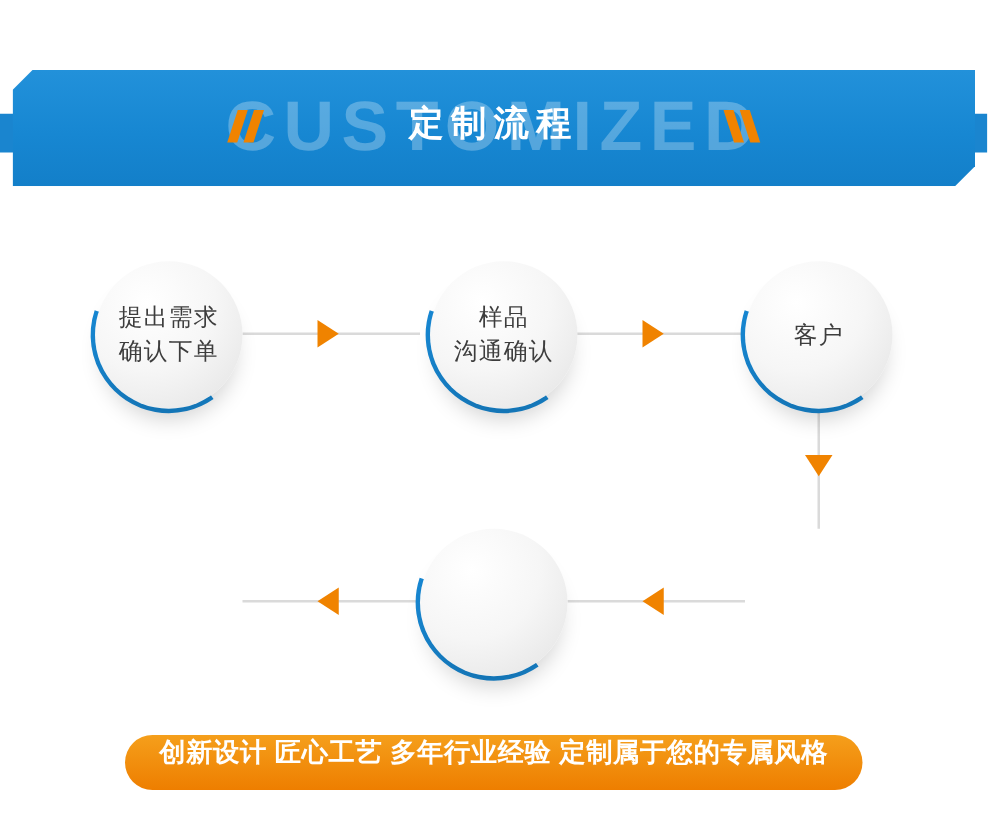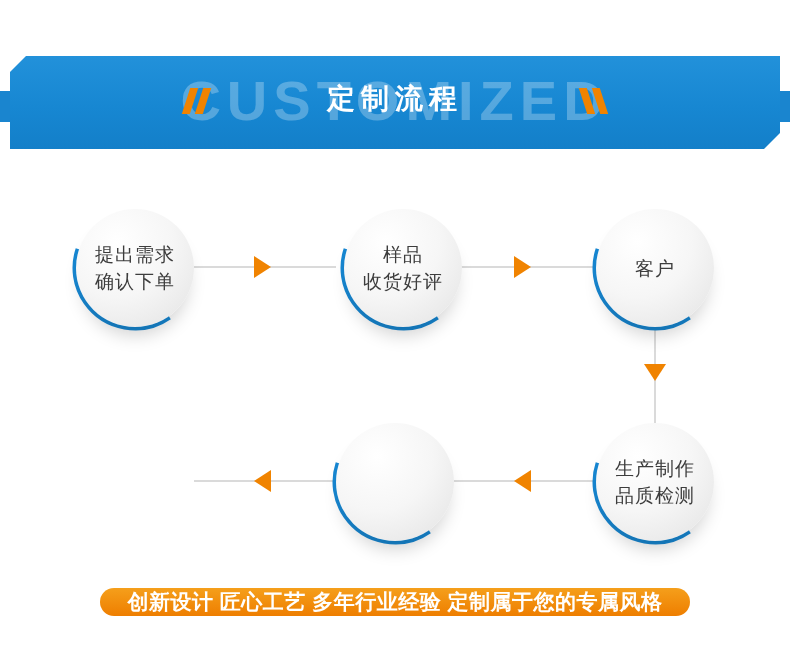--- a/index.html
+++ b/index.html
@@ -83,21 +83,21 @@
   .arrow.down  { border-left: 11px solid transparent; border-right: 11px solid transparent; border-top: 17px solid #f08300; }
   .a1 { left: 254px; top: 256px; }
   .a2 { left: 514px; top: 256px; }
   .a3 { left: 644px; top: 364px; }
   .a4 { left: 514px; top: 470px; }
   .a5 { left: 254px; top: 470px; }
 
   
   .pill {
     position: absolute; left: 100px; top: 588px;
-    width: 590px; height: 28px;
+    width: 590px; height: 44px;
     border-radius: 22px;
     background: linear-gradient(180deg, #f59f1b 0%, #ee7e00 100%);
     display: flex; align-items: flex-start; justify-content: center;
   }
   .pill span {
     color: #ffffff; font-size: 21px; font-weight: bold;
     letter-spacing: 0.5px; white-space: nowrap;
   }
 </style>
 </head>
@@ -142,44 +142,34 @@
     </div>
   </div>
 
   <div class="node n2">
     <svg class="arc" viewBox="0 0 128 128">
       <circle cx="64" cy="64" r="60" fill="none" stroke="#1787d2" stroke-width="5" stroke-dasharray="150 227" transform="rotate(55 64 64)"></circle>
     </svg>
     <div class="ball"></div>
     <div class="label">
       <span>样品</span>
-      <span>收货好评</span>
+      <span>沟通确认</span>
     </div>
   </div>
 
   <div class="node n3">
     <svg class="arc" viewBox="0 0 128 128">
       <circle cx="64" cy="64" r="60" fill="none" stroke="#1787d2" stroke-width="5" stroke-dasharray="150 227" transform="rotate(55 64 64)"></circle>
     </svg>
     <div class="ball"></div>
     <div class="label">
       <span>客户</span>
     </div>
   </div>
 
-  <div class="node n4">
-    <svg class="arc" viewBox="0 0 128 128">
-      <circle cx="64" cy="64" r="60" fill="none" stroke="#1787d2" stroke-width="5" stroke-dasharray="150 227" transform="rotate(55 64 64)"></circle>
-    </svg>
-    <div class="ball"></div>
-    <div class="label">
-      <span>生产制作</span>
-      <span>品质检测</span>
-    </div>
-  </div>
 
   <div class="node n5">
     <svg class="arc" viewBox="0 0 128 128">
       <circle cx="64" cy="64" r="60" fill="none" stroke="#1787d2" stroke-width="5" stroke-dasharray="150 227" transform="rotate(55 64 64)"></circle>
     </svg>
     <div class="ball"></div>
     <div class="label">
     </div>
   </div>
 

